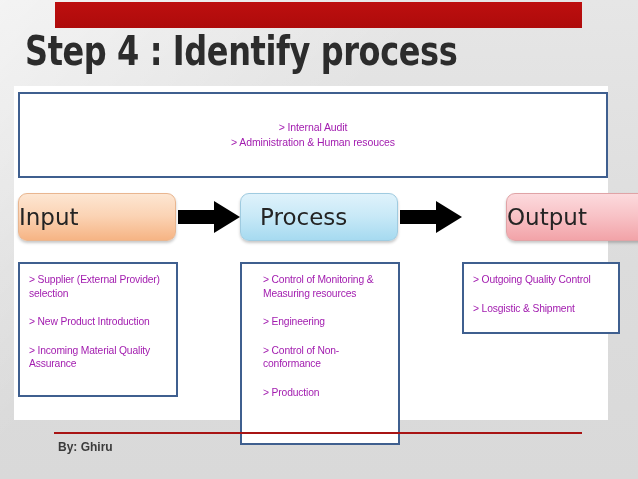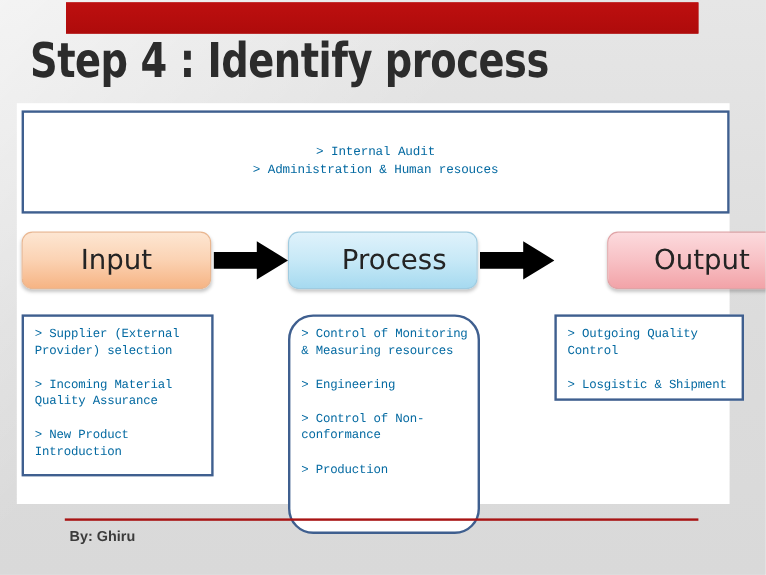--- a/index.html
+++ b/index.html
@@ -62,22 +62,22 @@
     height: 334px;
     background: #ffffff;
   }
 
   
   .obox {
     position: absolute;
     box-sizing: border-box;
     border: 2px solid #3f5f8f;
     background: #ffffff;
-    color: #0369a1;
-    font-family: Liberation Mono, monospace;
+    color: #a21caf;
+    font-family: Liberation Sans, sans-serif;
   }
 
   
   .box-top {
     left: 18px;
     top: 92px;
     width: 590px;
     height: 86px;
     display: flex;
     flex-direction: column;
@@ -91,21 +91,20 @@
     letter-spacing: -0.1px;
   }
 
   
   .stage {
     position: absolute;
     box-sizing: border-box;
     border-radius: 9px;
     display: flex;
     align-items: center;
-    justify-content: center;
     font-family: "DejaVu Sans", sans-serif;
     font-size: 23px;
     color: #242424;
     box-shadow: 0 2px 3px rgba(0,0,0,0.22);
   }
   .stage-input {
     left: 18px;
     top: 193px;
     width: 158px;
     height: 48px;
@@ -148,22 +147,21 @@
     top: 262px;
     width: 160px;
     height: 135px;
     padding: 9px 12px 0 9px;
   }
   .box-mid {
     left: 240px;
     top: 262px;
     width: 160px;
     height: 183px;
-    padding: 9px 8px 0 9px;
-    border-radius: 21px;
+    padding: 9px 8px 0 21px;
   }
   .box-right {
     left: 462px;
     top: 262px;
     width: 158px;
     height: 72px;
     padding: 9px 8px 0 9px;
   }
   .obox .item {
     font-size: 10.3px;
@@ -223,22 +221,22 @@
     </svg>
   </div>
   <div class="arrow arrow-2">
     <svg width="62" height="36" viewBox="0 0 62 36">
       <polygon points="0,11 36,11 36,2 62,18 36,34 36,25 0,25" fill="#000000"></polygon>
     </svg>
   </div>
 
   <div class="obox box-left">
     <div class="item">&gt;  Supplier (External Provider) selection</div>
+    <div class="item">&gt; New Product Introduction</div>
     <div class="item">&gt; Incoming Material Quality Assurance</div>
-    <div class="item">&gt; New Product Introduction</div>
   </div>
 
   <div class="obox box-mid">
     <div class="item">&gt;  Control of Monitoring &amp; Measuring resources</div>
     <div class="item">&gt; Engineering</div>
     <div class="item">&gt; Control of Non-conformance</div>
     <div class="item">&gt; Production</div>
   </div>
 
   <div class="obox box-right">

